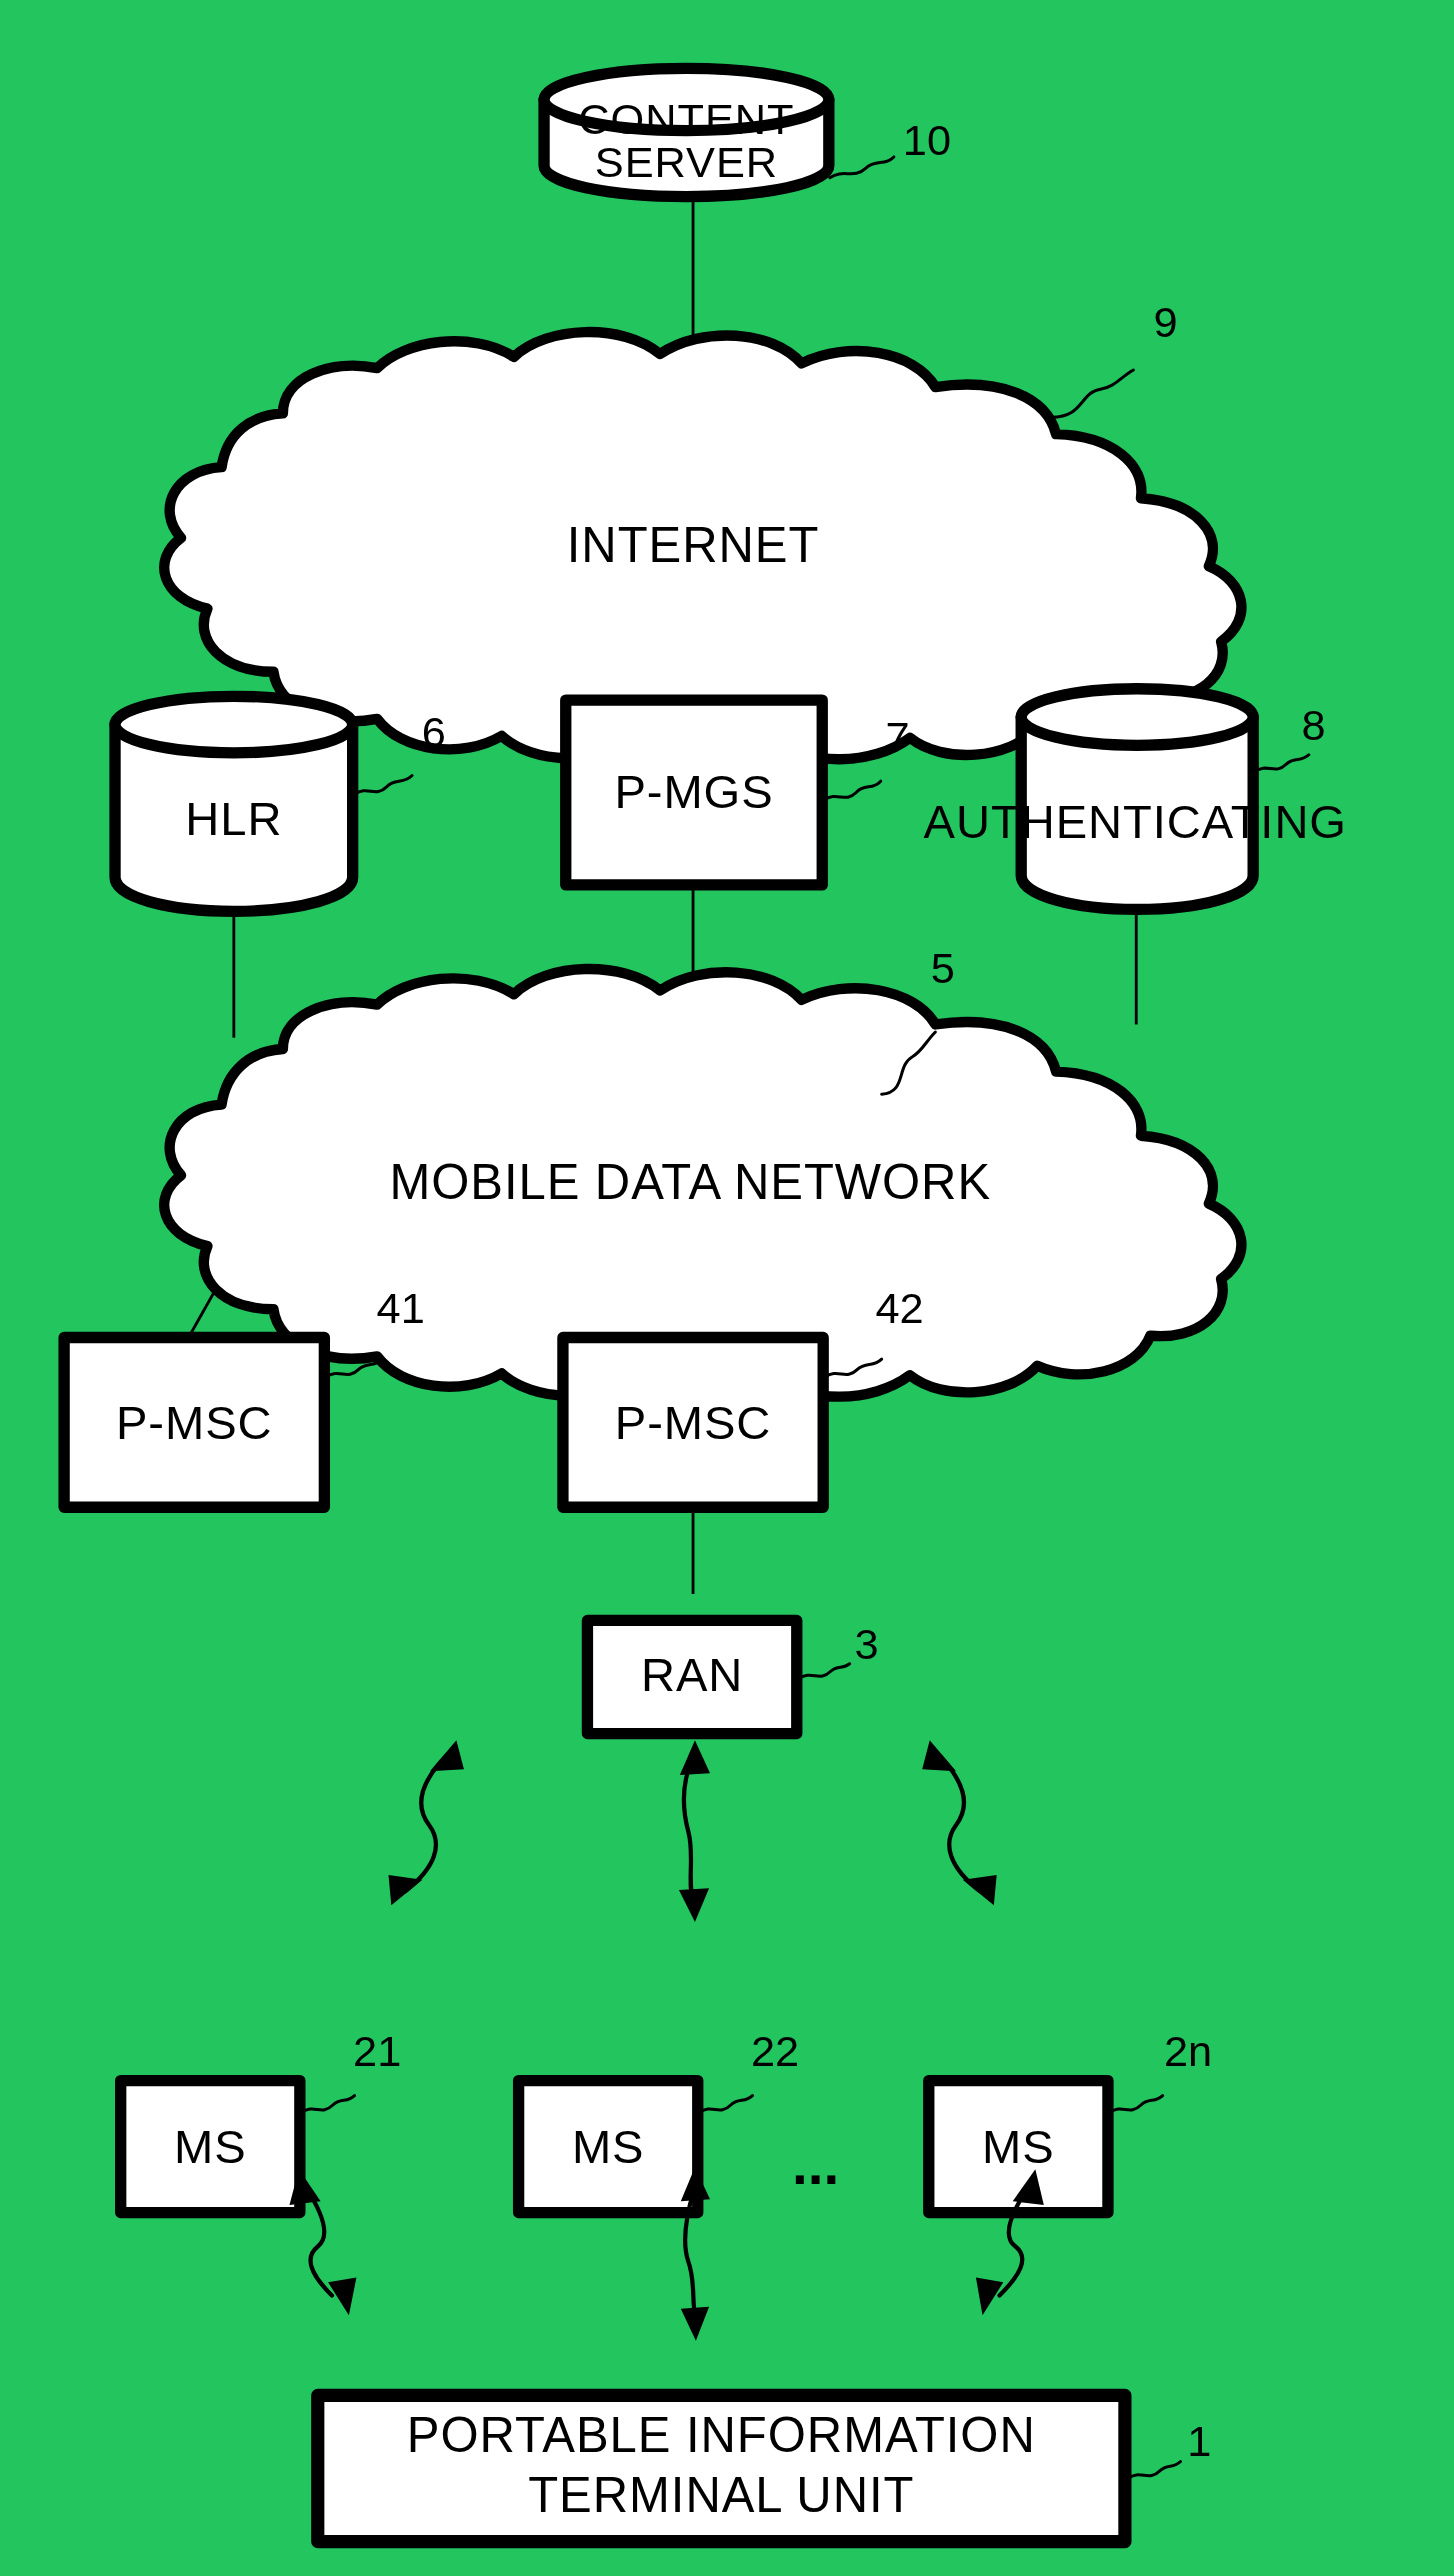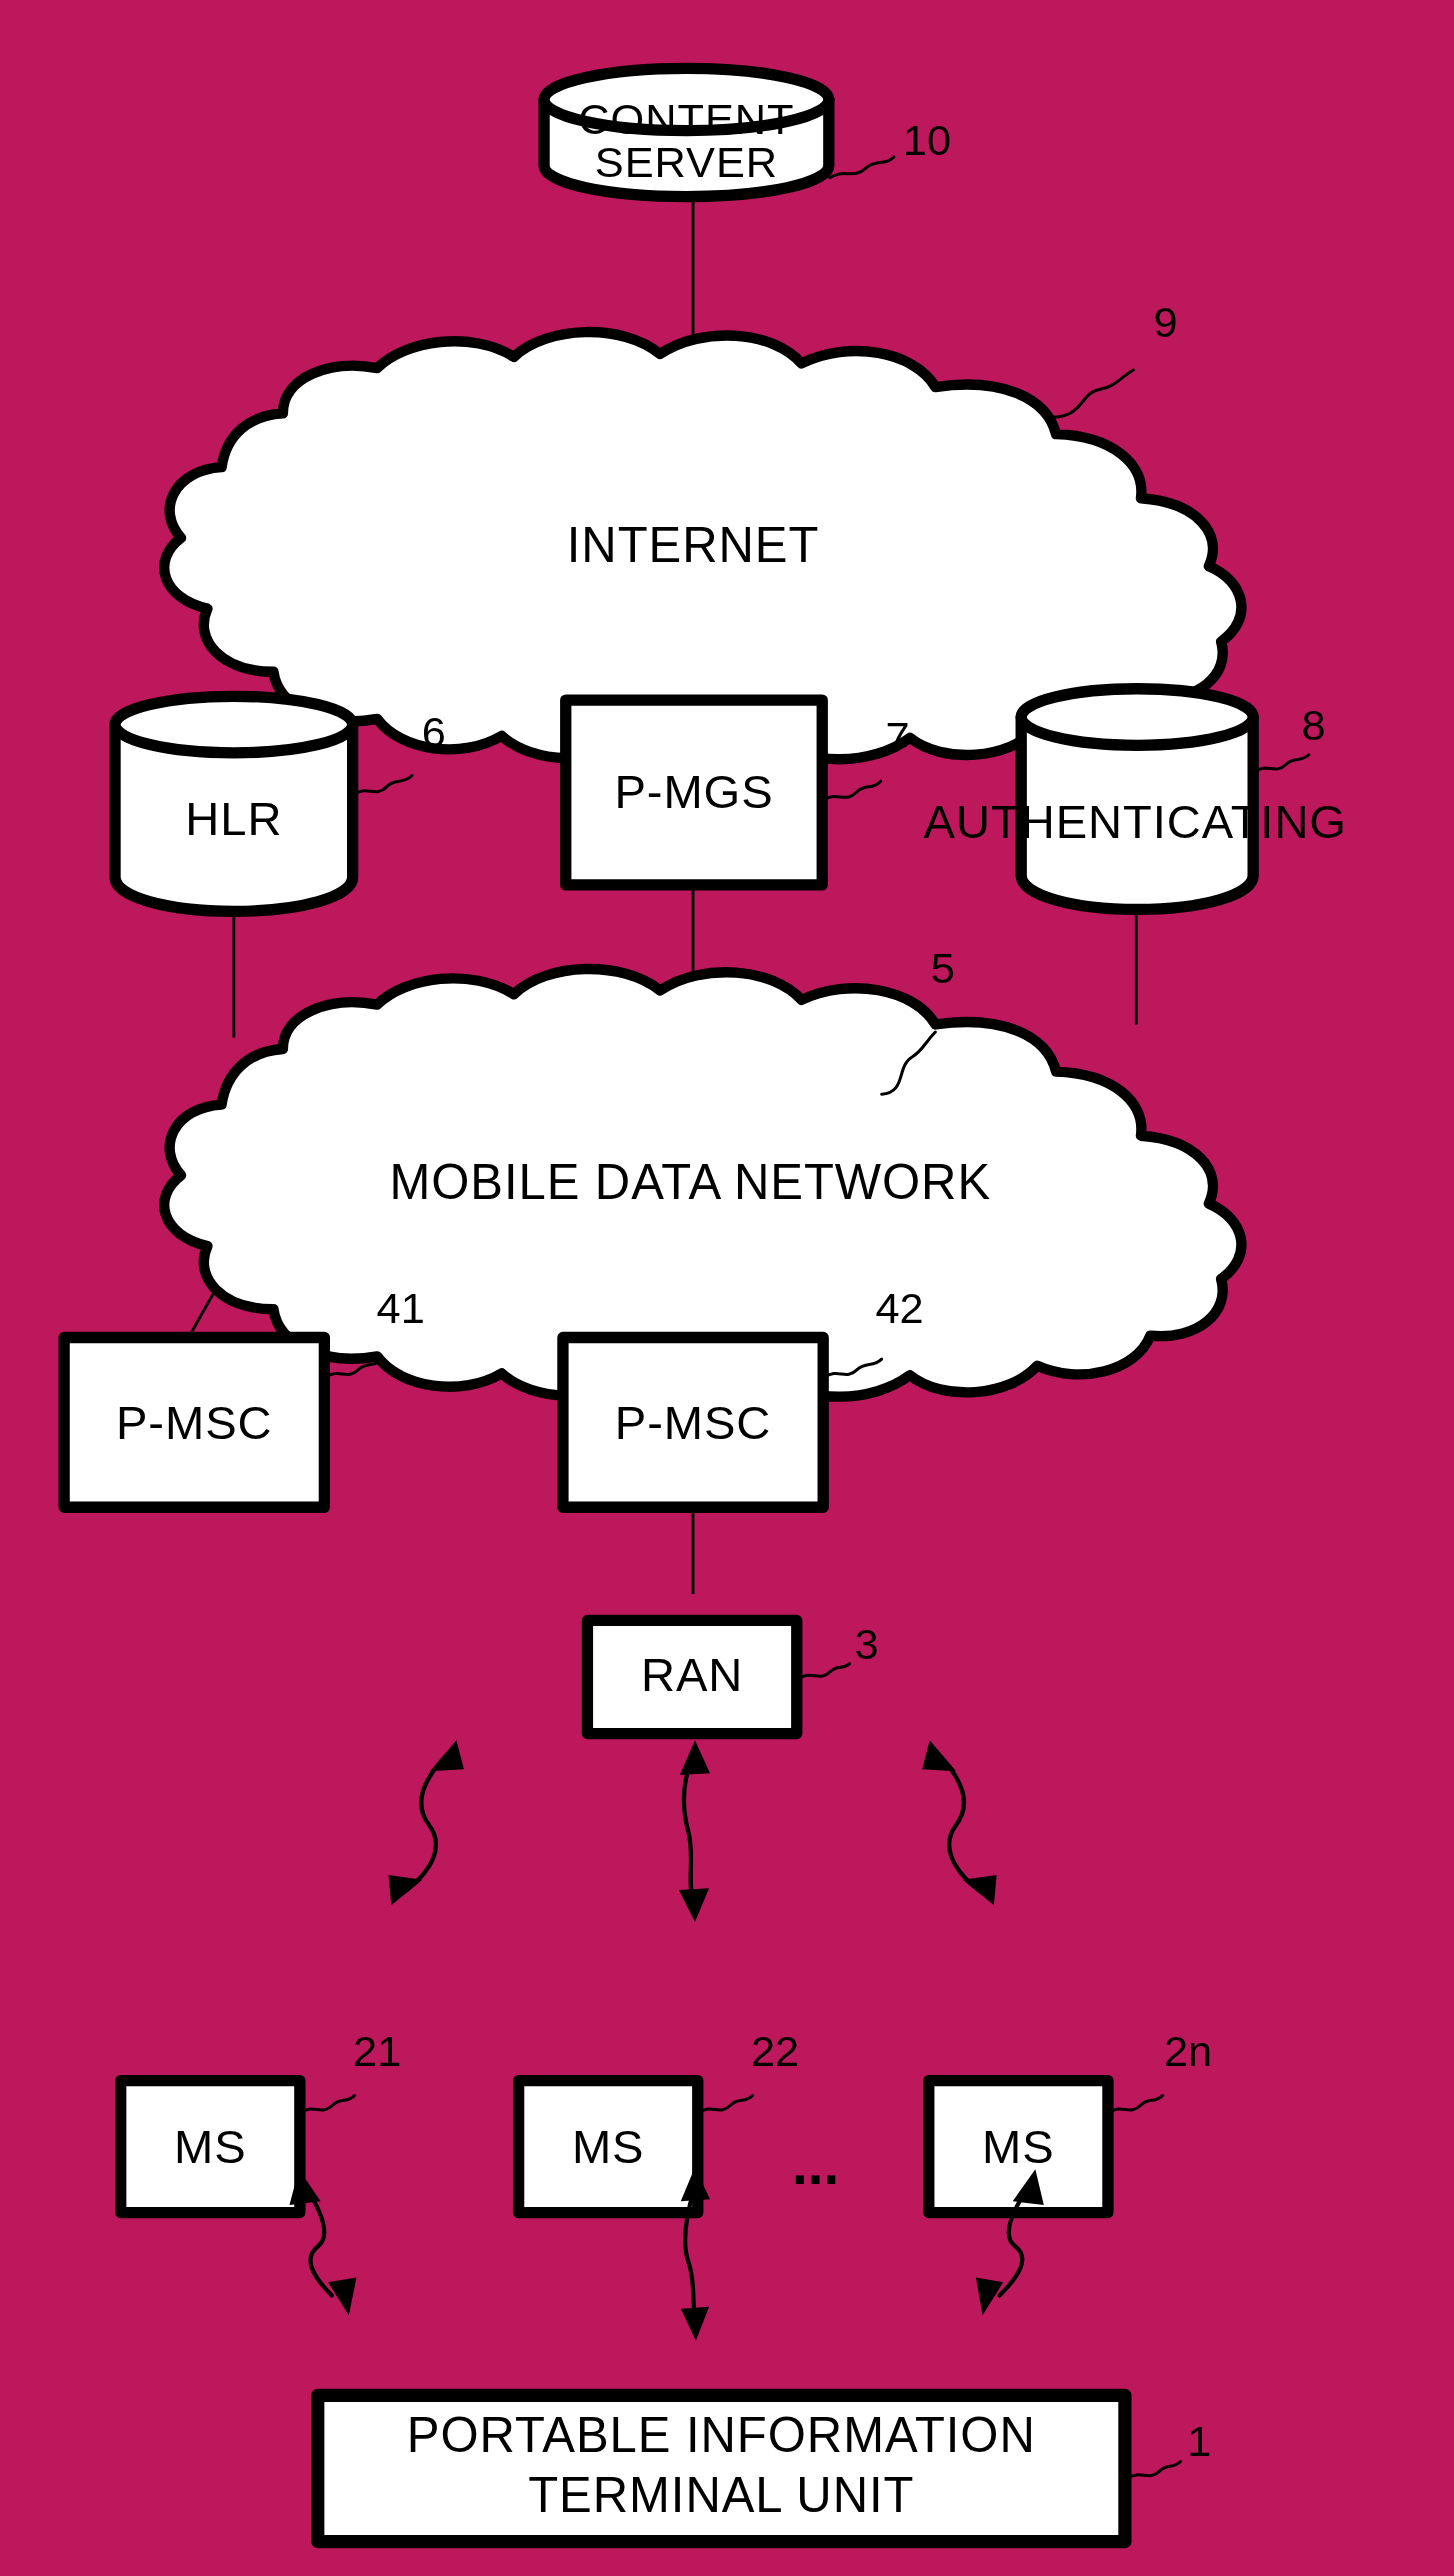--- a/index.html
+++ b/index.html
@@ -4,21 +4,21 @@
 <style>
   html, body {
     margin: 0;
     padding: 0;
     background: #ffffff;
   }
   #page {
     position: relative;
     width: 1454px;
     height: 2576px;
-    background: #be185d;
+    background: #22c55e;
     font-family: "Liberation Sans", sans-serif;
     overflow: hidden;
   }
   svg.figure {
     position: absolute;
     top: 0;
     left: 0;
     width: 1454px;
     height: 2576px;
   }

